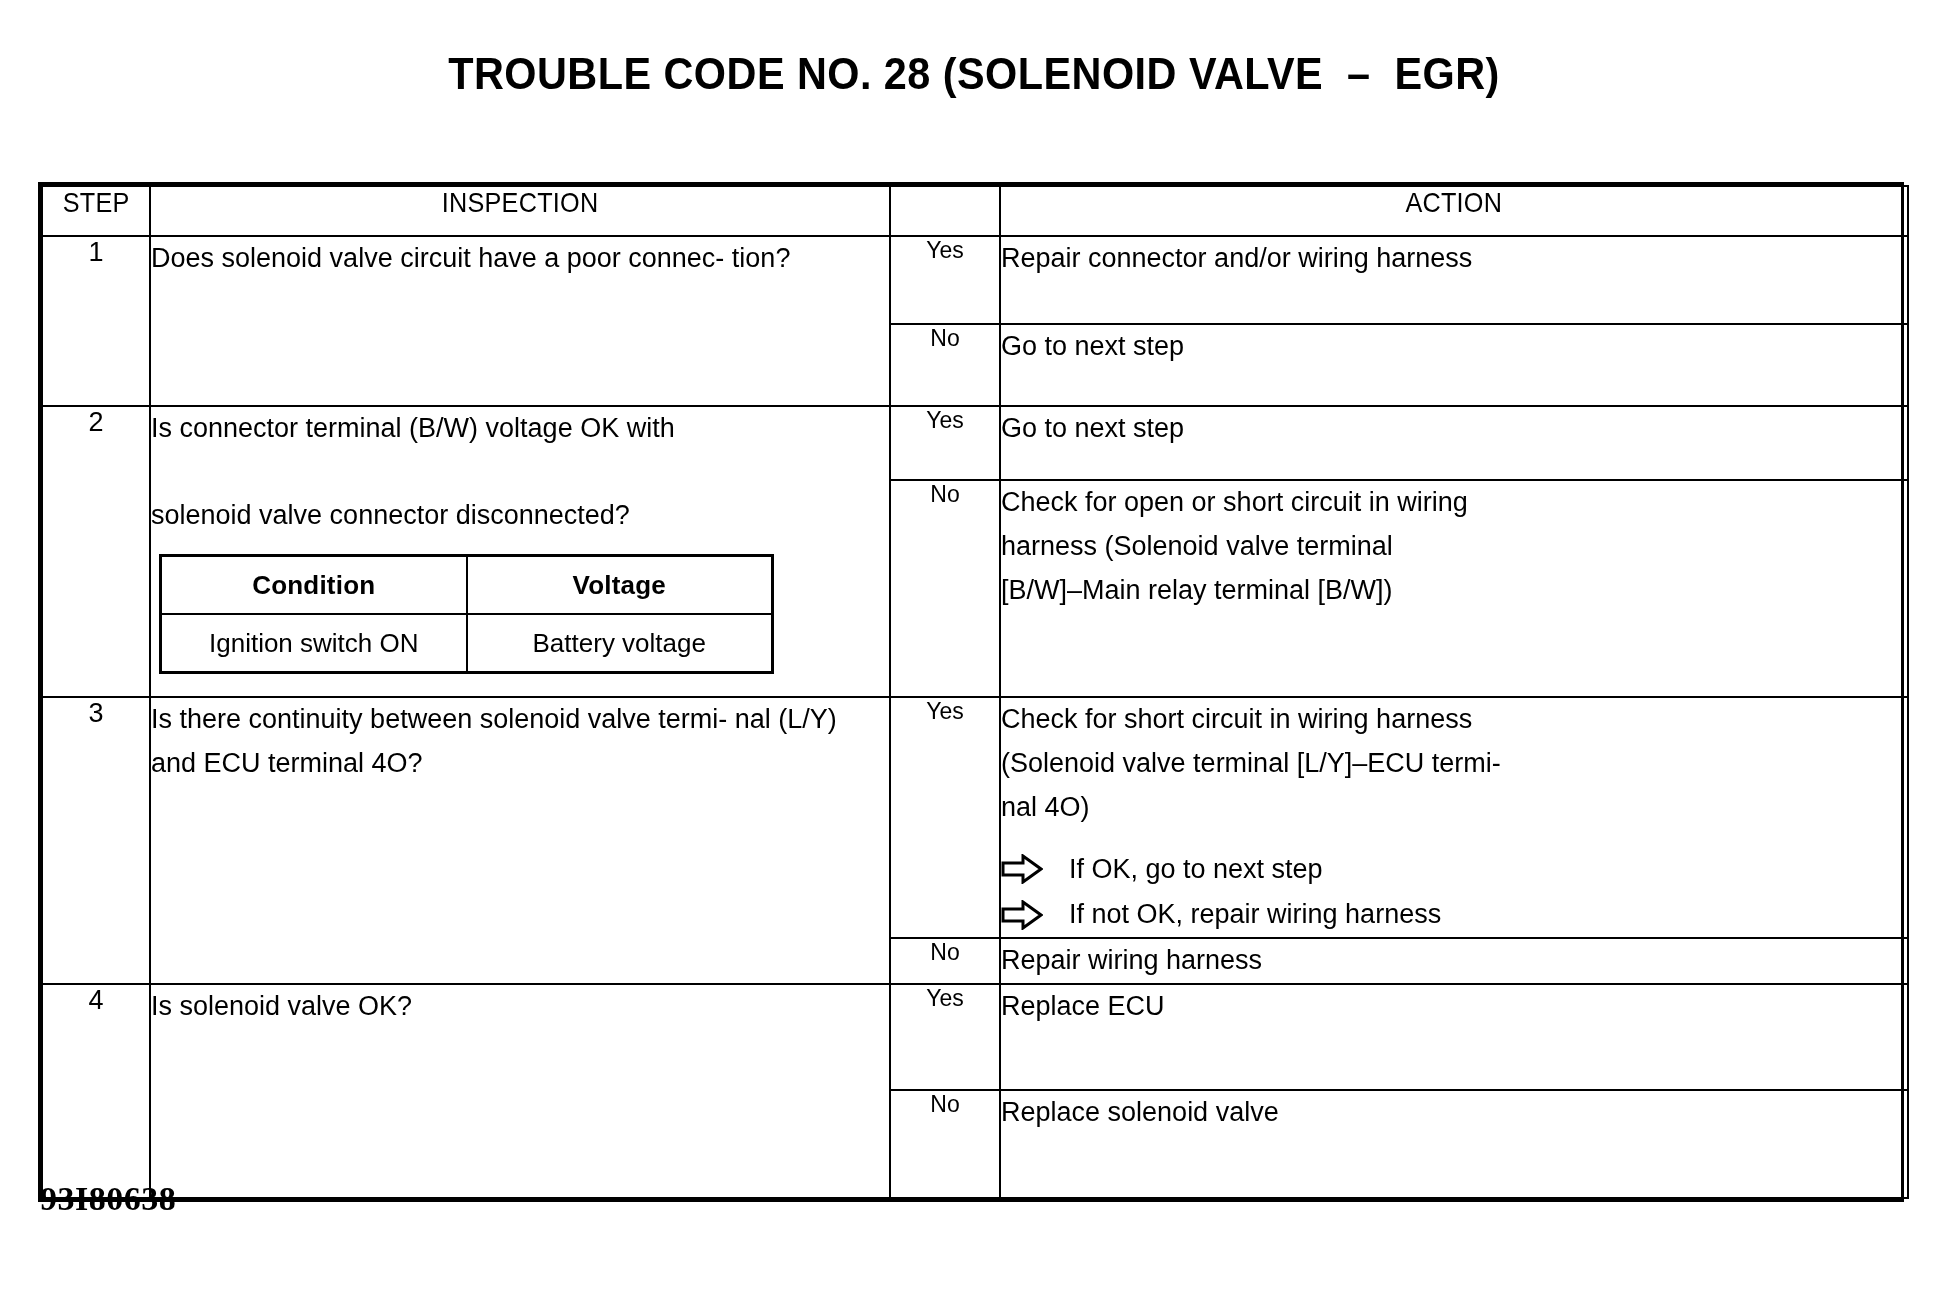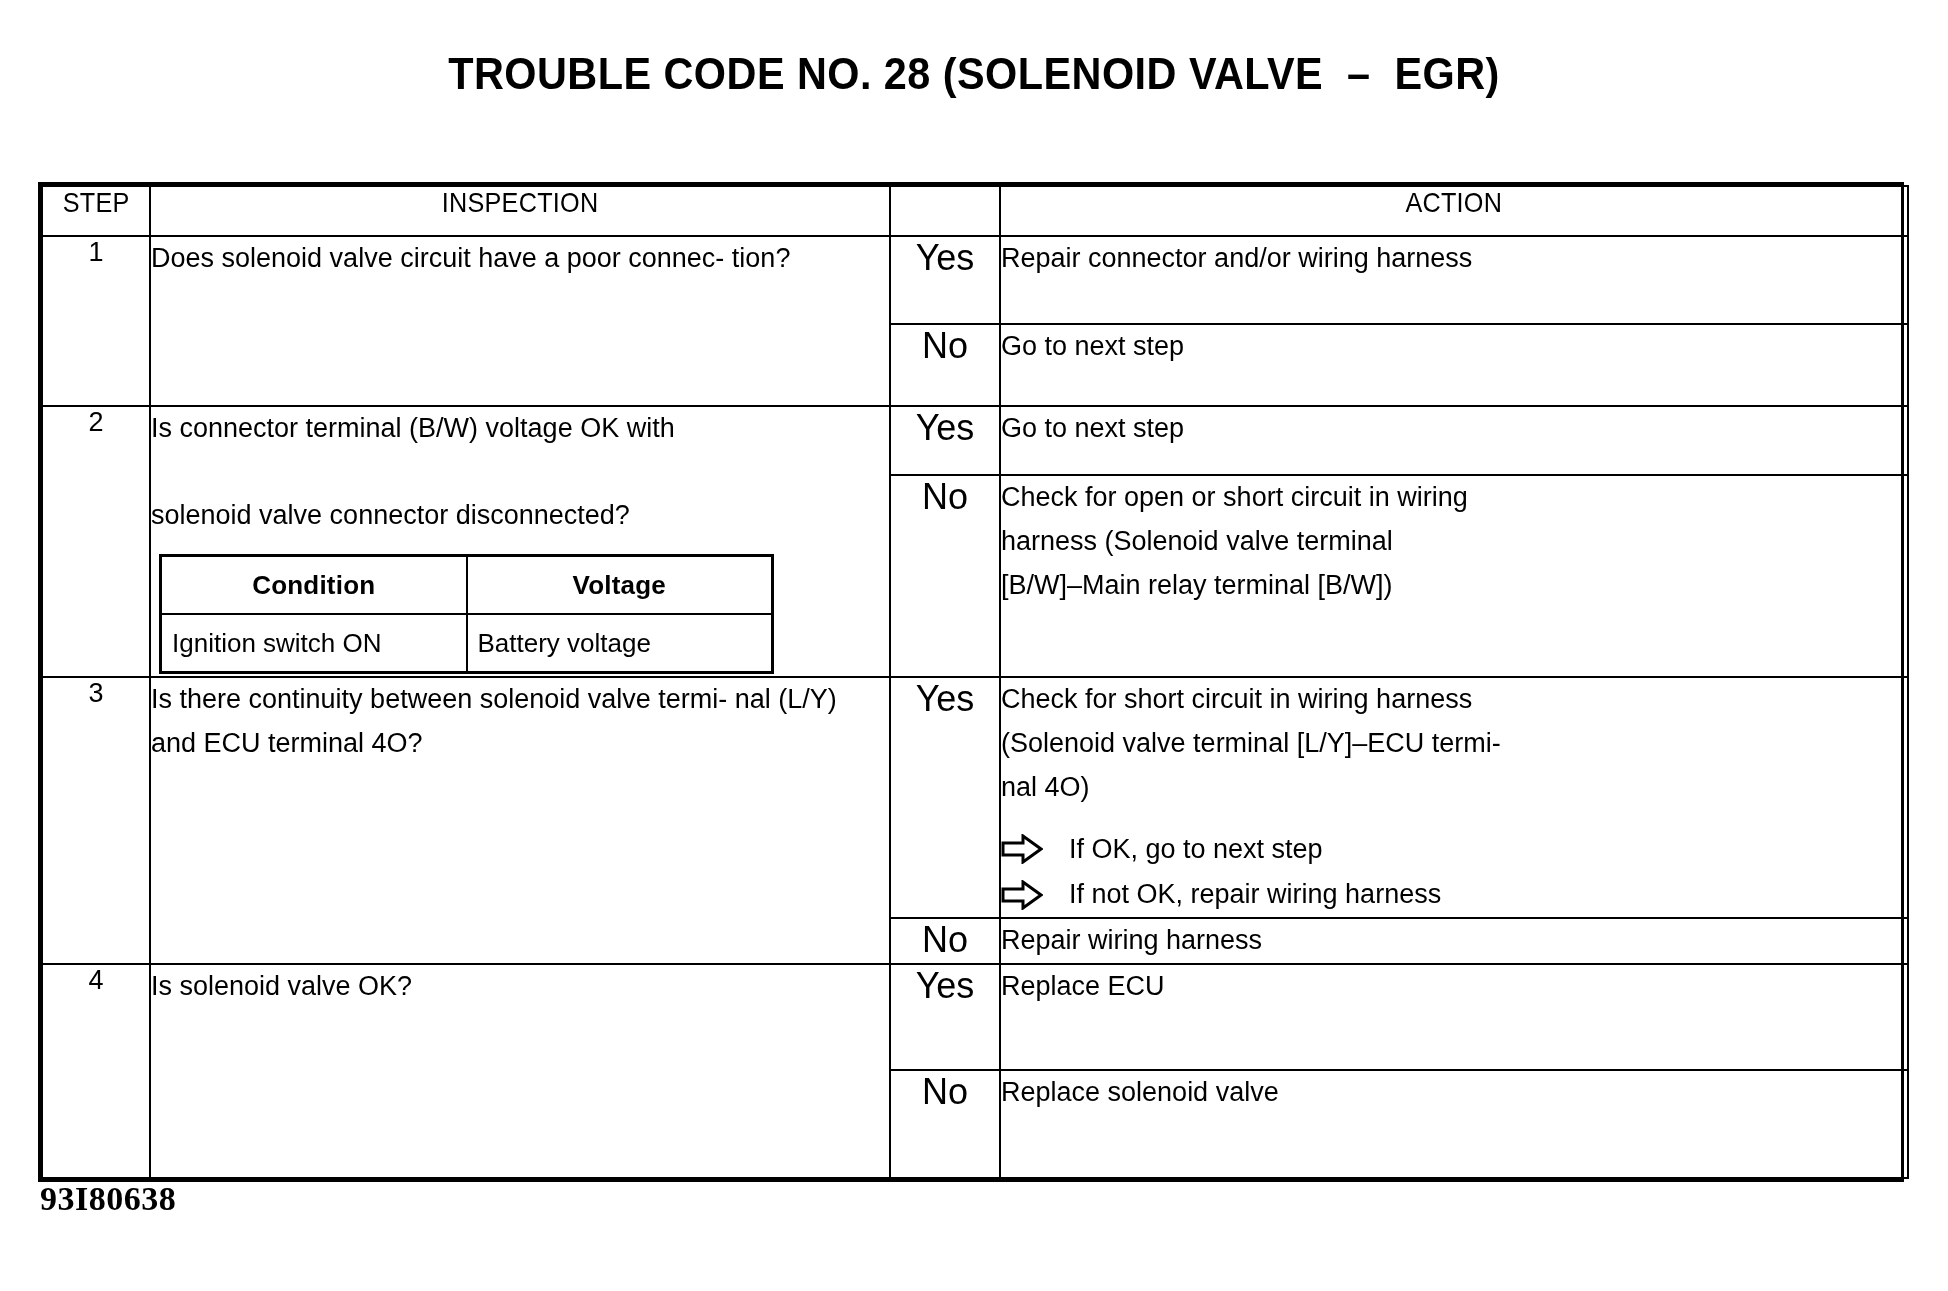--- a/index.html
+++ b/index.html
@@ -103,21 +103,21 @@
     content: "";
     display: inline-block;
     width: 100%;
   }
 
   
   .yn {
     text-align: center;
     vertical-align: top;
     padding-top: 16px;
-    font-size: 36px;
+    font-size: 23px;
     font-family: "Liberation Sans", sans-serif;
   }
 
   
   .act {
     padding: 14px 16px 10px 22px;
     font-size: 27px;
     line-height: 1.62;
     font-family: "Liberation Sans", sans-serif;
   }
@@ -135,41 +135,41 @@
   .arrow-icon {
     flex: 0 0 auto;
     width: 42px;
     height: 30px;
     display: block;
   }
   .arrowrow .atext { font-size: 27px; }
 
   
   .subwrap {
-    margin: 16px 0 2px 8px;
+    margin: 16px 0 22px 8px;
     width: 615px;
   }
   table.sub {
     border-collapse: collapse;
     width: 100%;
     table-layout: fixed;
     border: 3px solid #000;
   }
   table.sub td {
     border: 2px solid #000;
     font-size: 26px;
     padding: 7px 10px;
     font-family: "Liberation Sans", sans-serif;
   }
   table.sub td.sh {
     text-align: center;
     font-weight: bold;
     letter-spacing: 0.2px;
   }
-  table.sub td.sv { text-align: left; }
+  table.sub td.sv { text-align: center; }
   col.s-cond { width: 50%; }
   col.s-volt { width: 50%; }
 
   
   .footer {
     position: absolute;
     left: 40px;
     top: 1180px;
     font-family: "Liberation Serif", serif;
     font-weight: bold;

